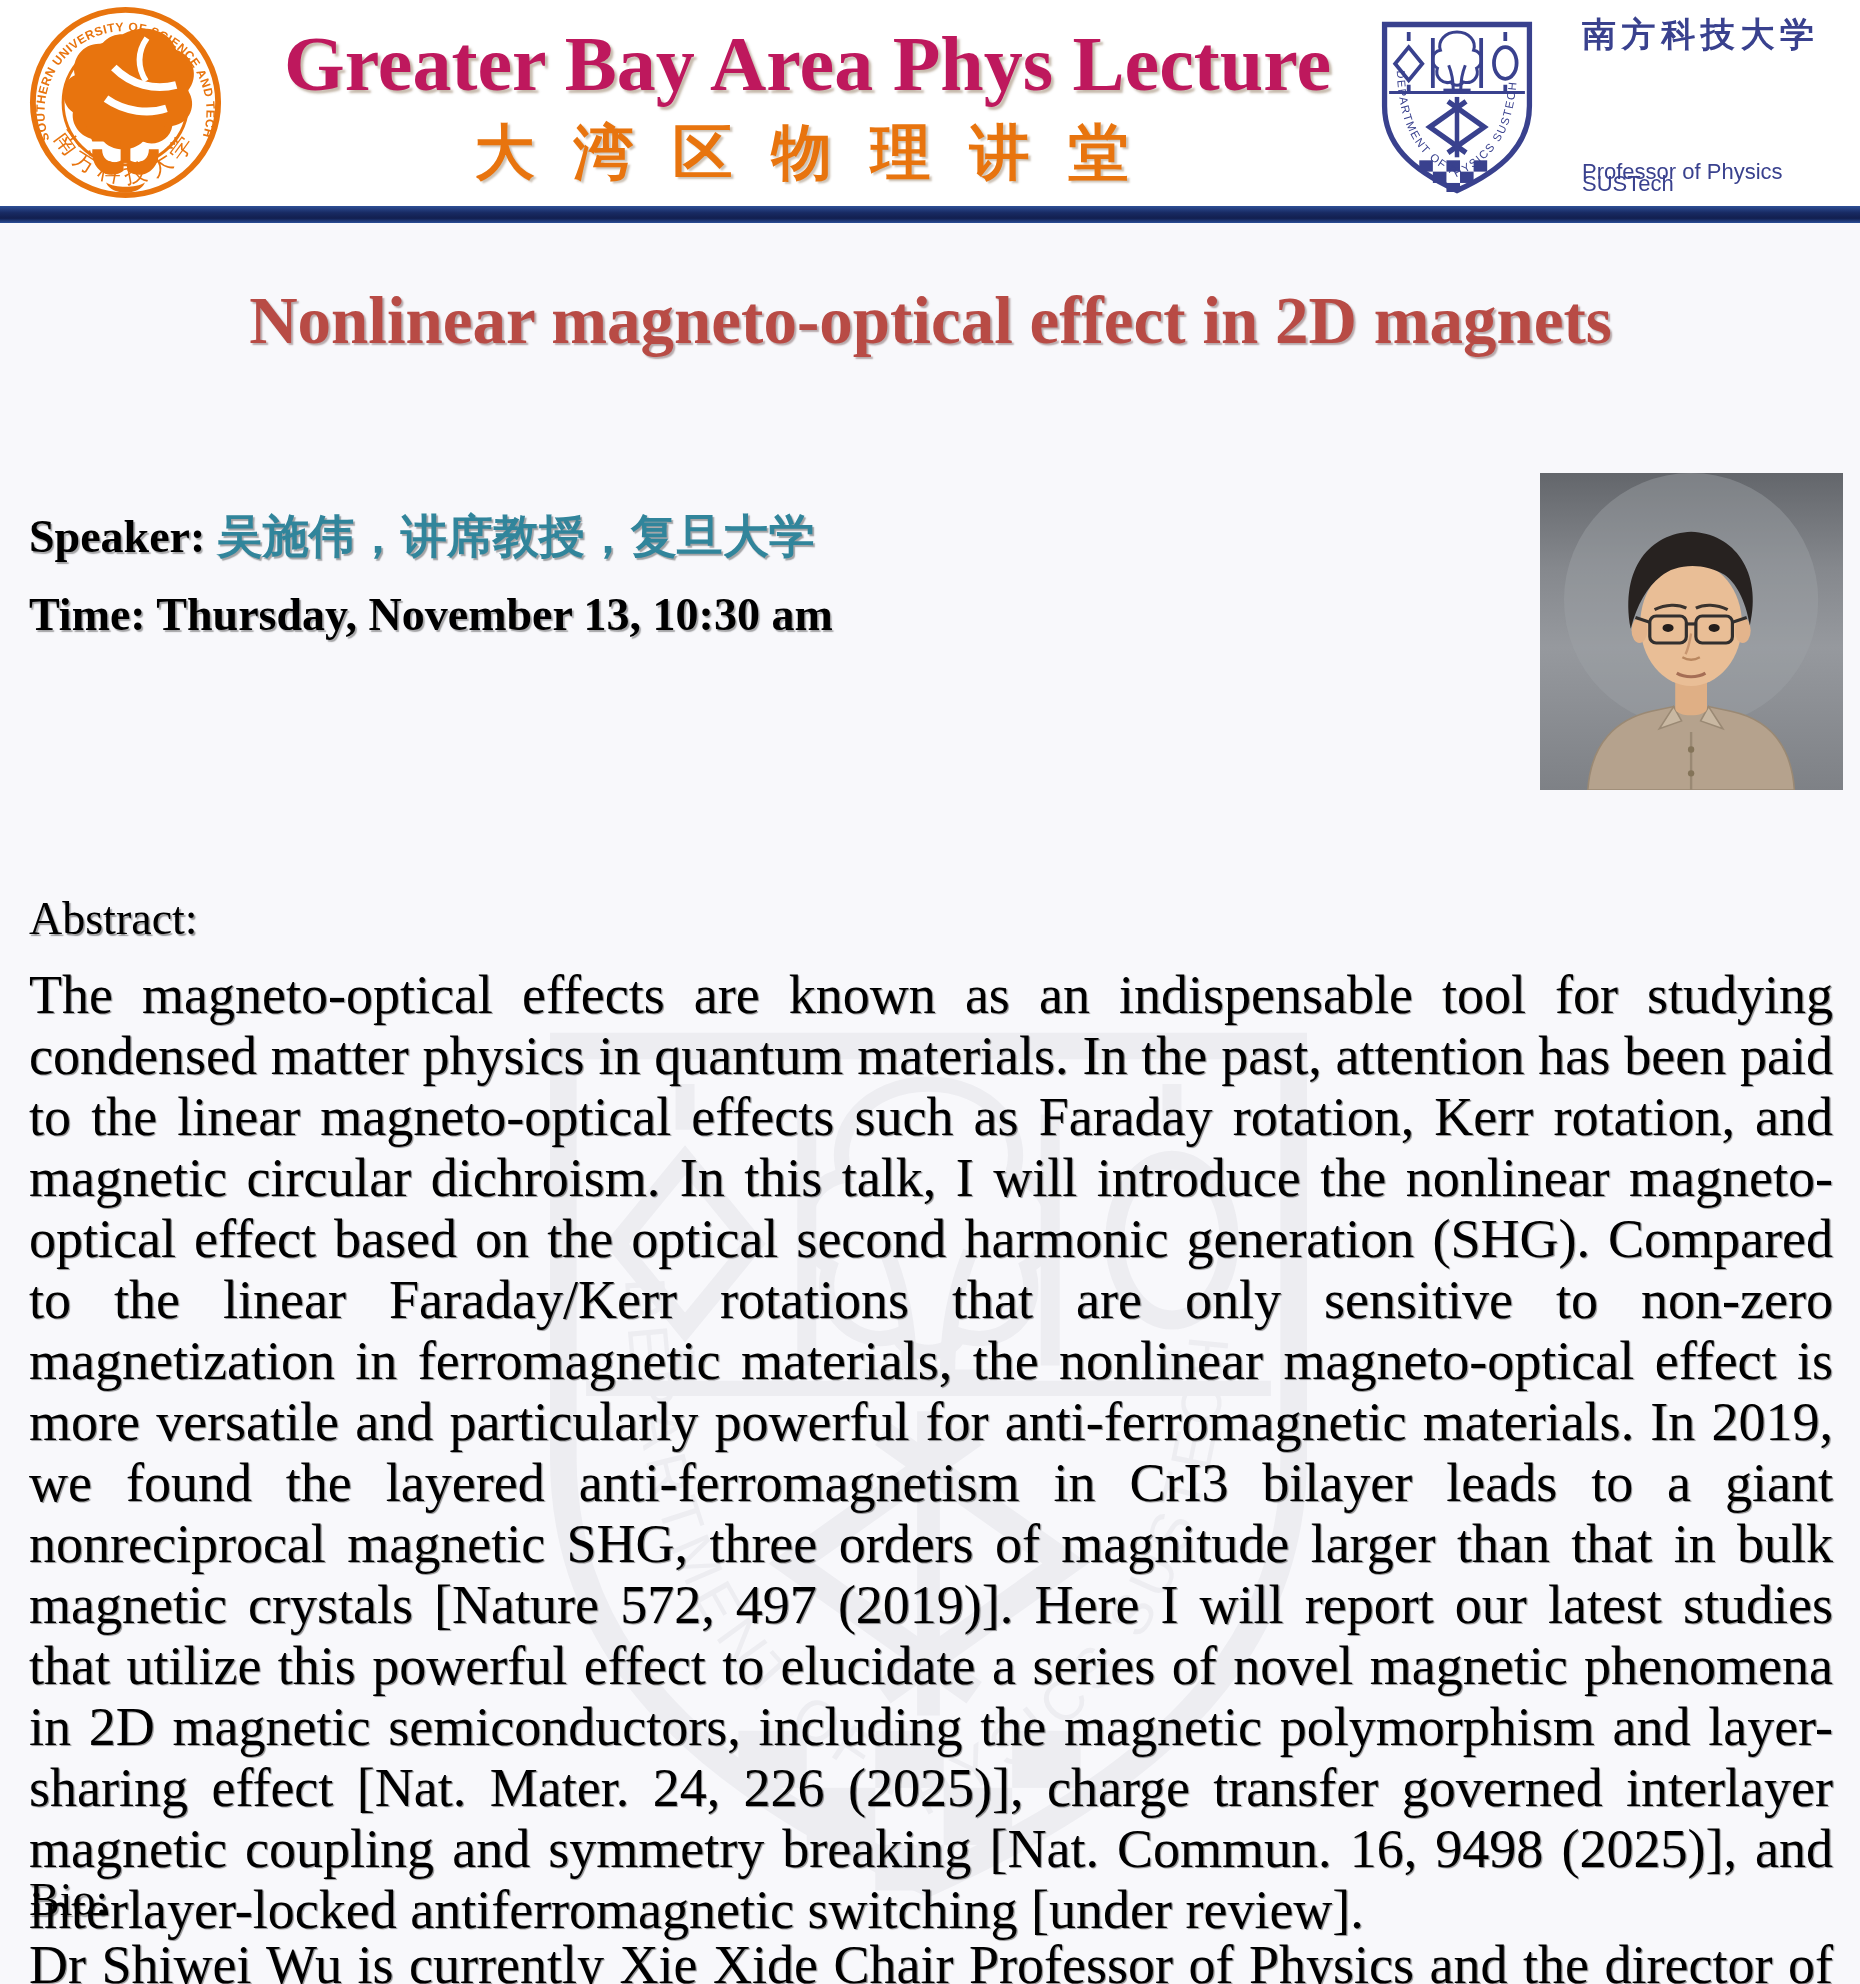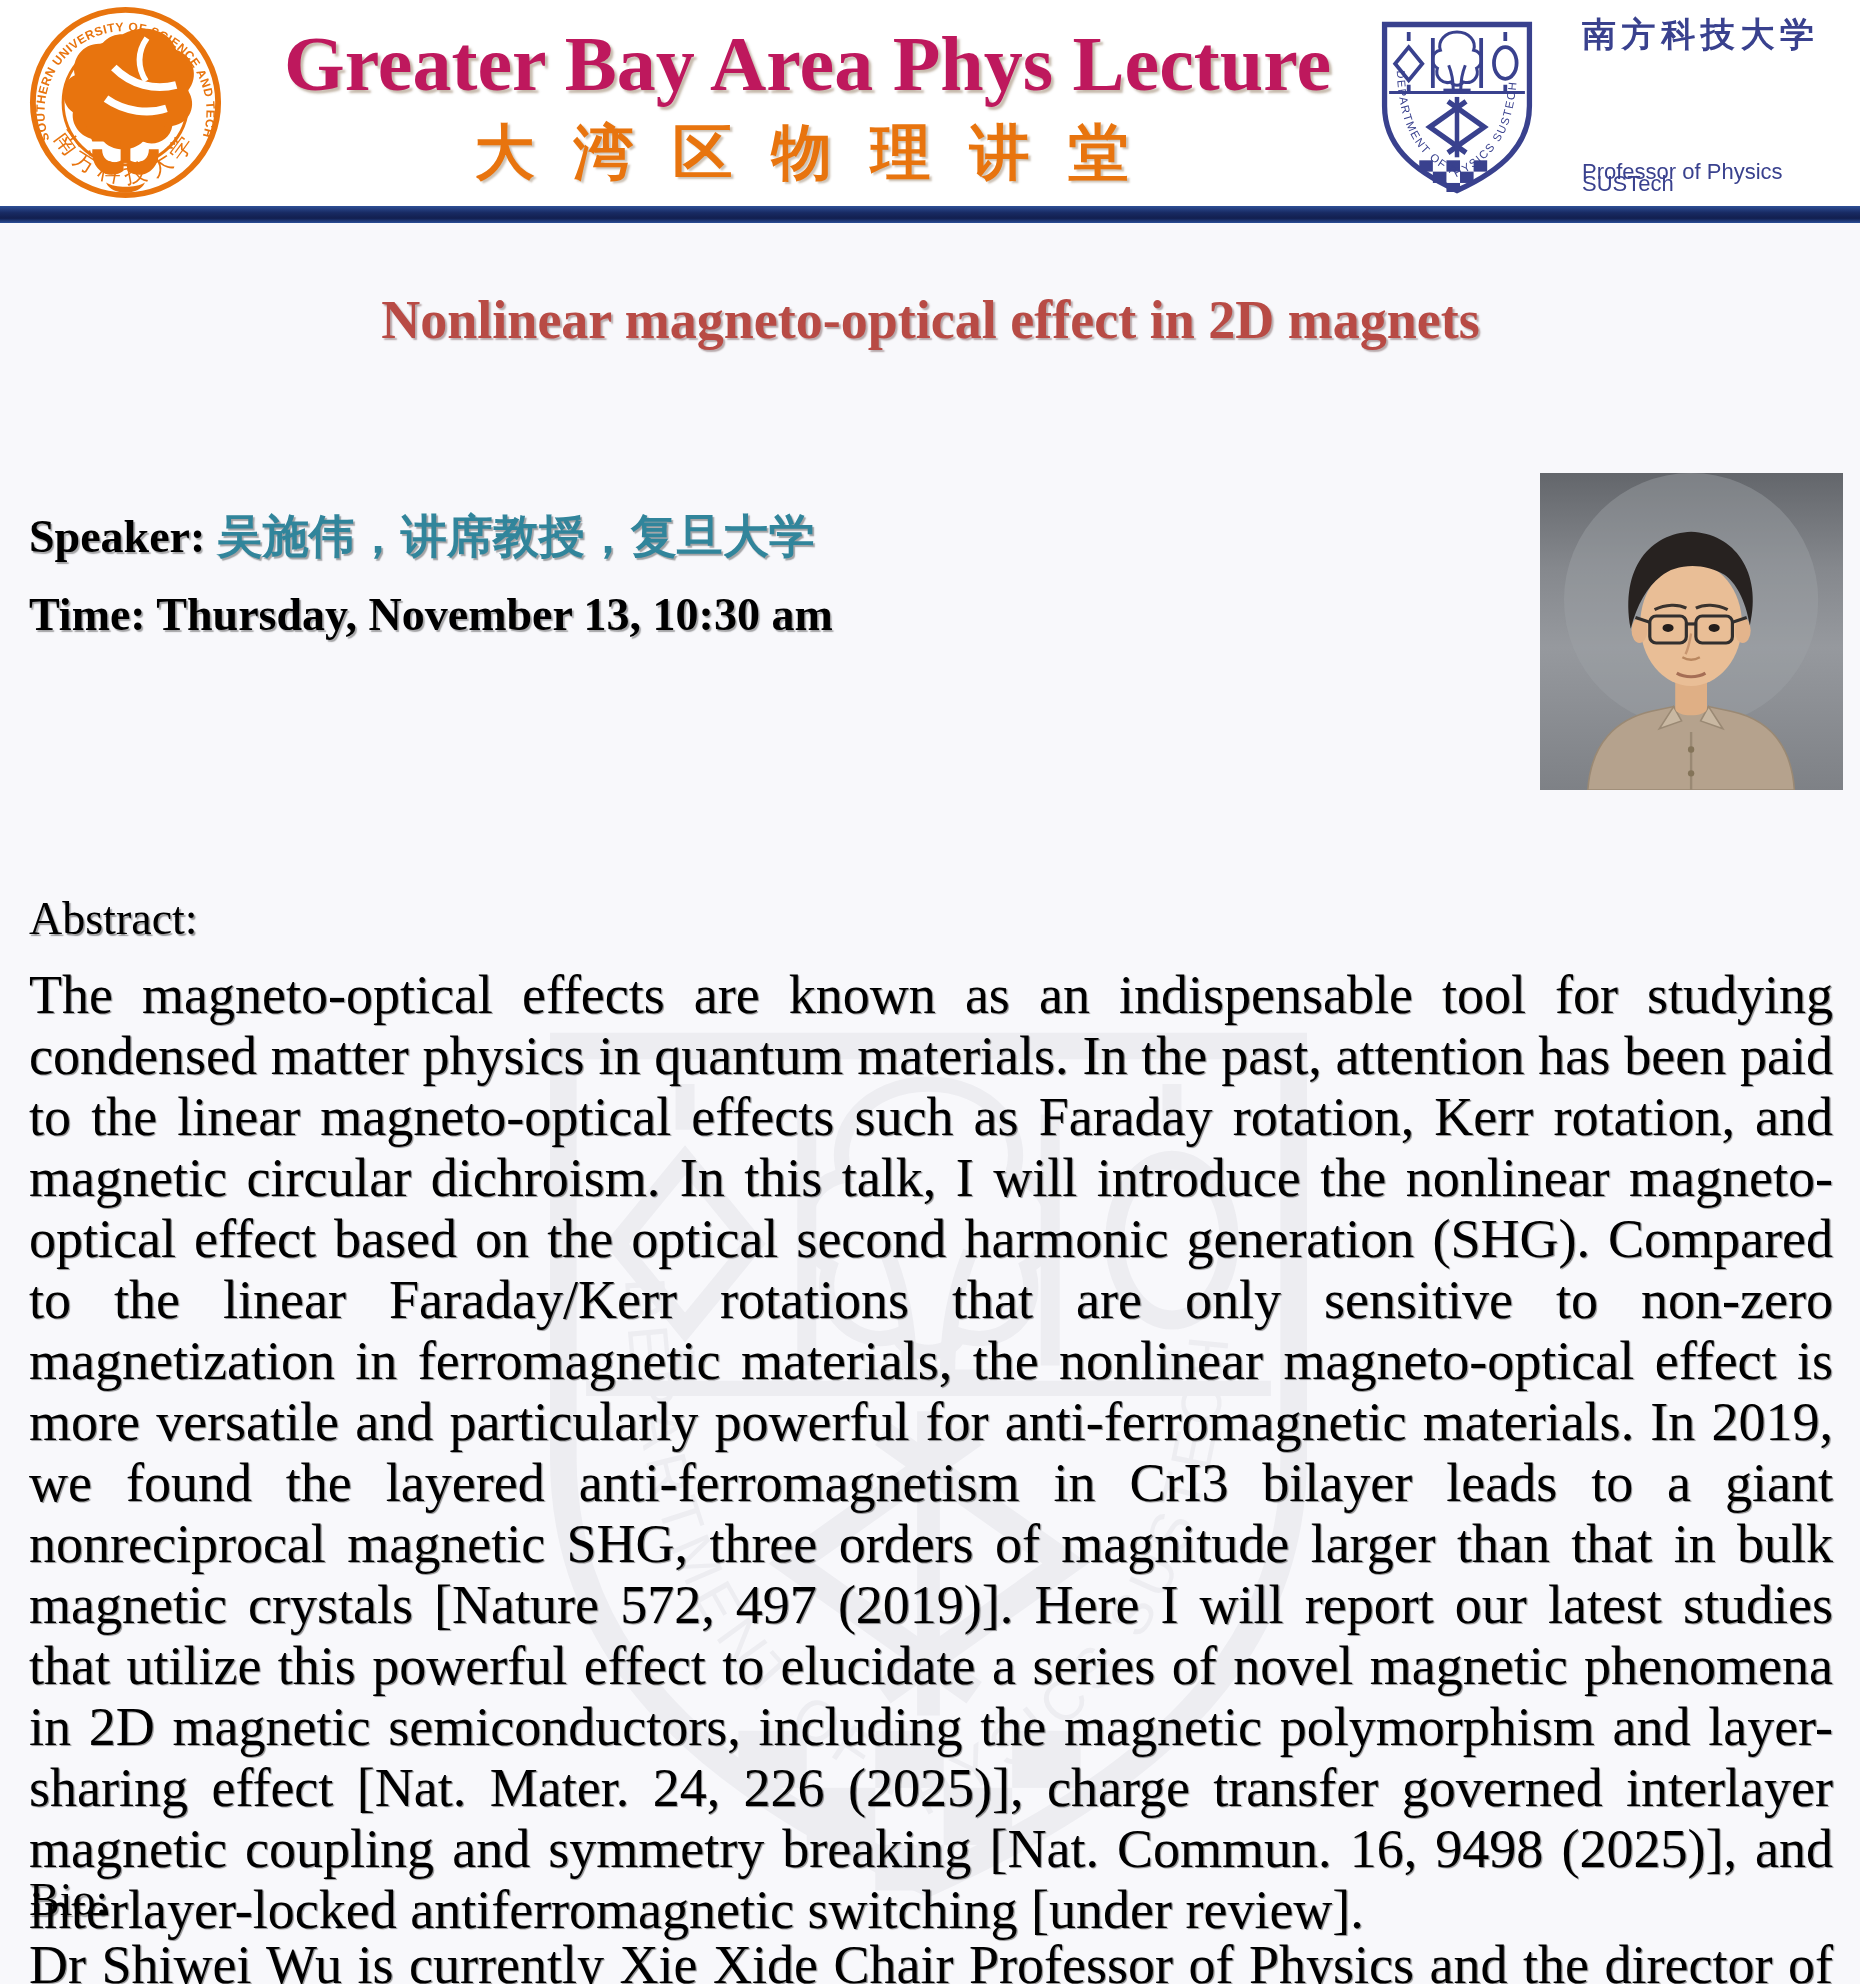--- a/index.html
+++ b/index.html
@@ -28,21 +28,21 @@
   }
   .shield-hdr { position:absolute; left:1374px; top:16px; width:166px; height:183px; color:#39418E; }
   .brand { position:absolute; color:#39418E; font-family:"Liberation Sans","DejaVu Sans",sans-serif; }
   .uni-cn  { left:1582px; top:12px;  font-size:34px;  letter-spacing:5.6px; font-weight:bold; }
   .dept-cn { left:1582px; top:56px; font-size:83px; letter-spacing:4px; font-weight:bold; }
   .dept-en { left:1582px; top:159px; font-size:22px; }
   .uni-en  { left:1582px; top:171px; font-size:22px; }
   
   .talk-title {
     position:absolute; left:0; top:280px; width:1861px; text-align:center;
-    font-size:54px; line-height:80px; font-weight:bold; color:#B84B45;
+    font-size:67px; line-height:80px; font-weight:bold; color:#B84B45;
     text-shadow:2px 2px 1.6px rgba(60,20,20,0.35);
   }
   
   .info { position:absolute; left:29px; top:498px; }
   .info-line { font-size:46px; line-height:78px; font-weight:bold; color:#000;
     text-shadow:1.6px 1.6px 1.2px rgba(0,0,0,0.35); white-space:nowrap; }
   .teal { color:#31859B; }
   
   .photo {
     position:absolute; left:1540px; top:473px; width:303px; height:317px;

